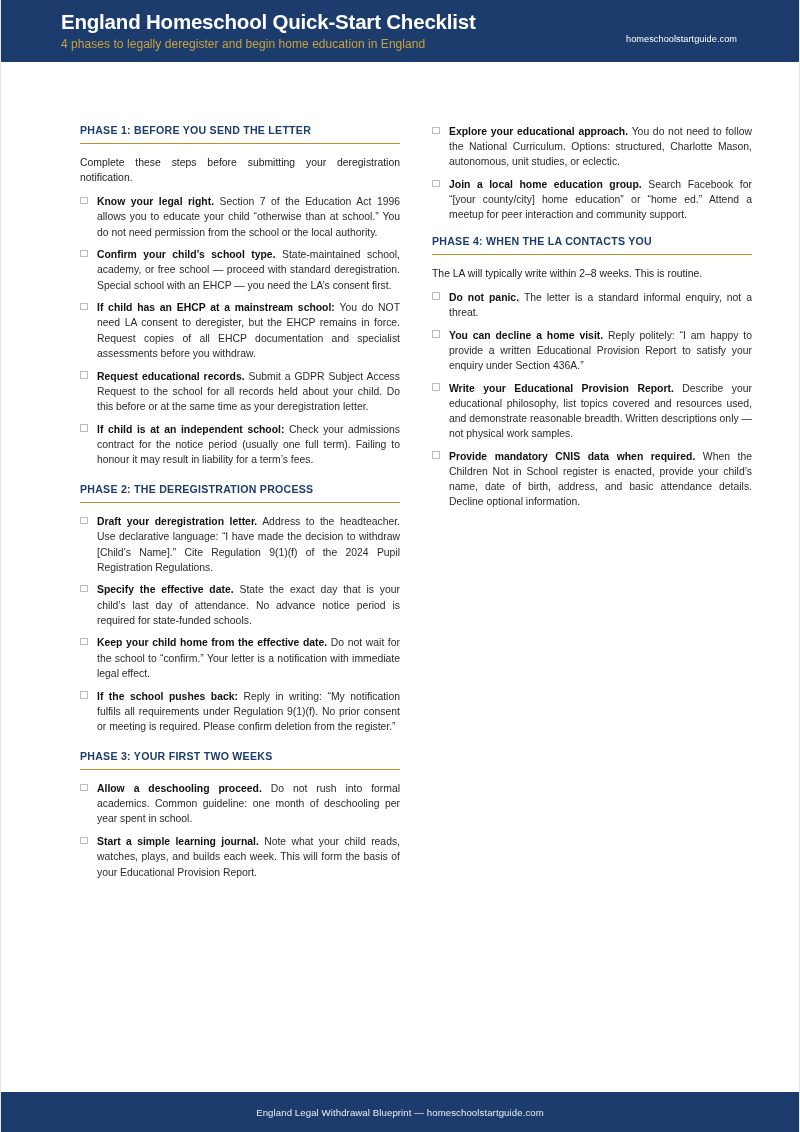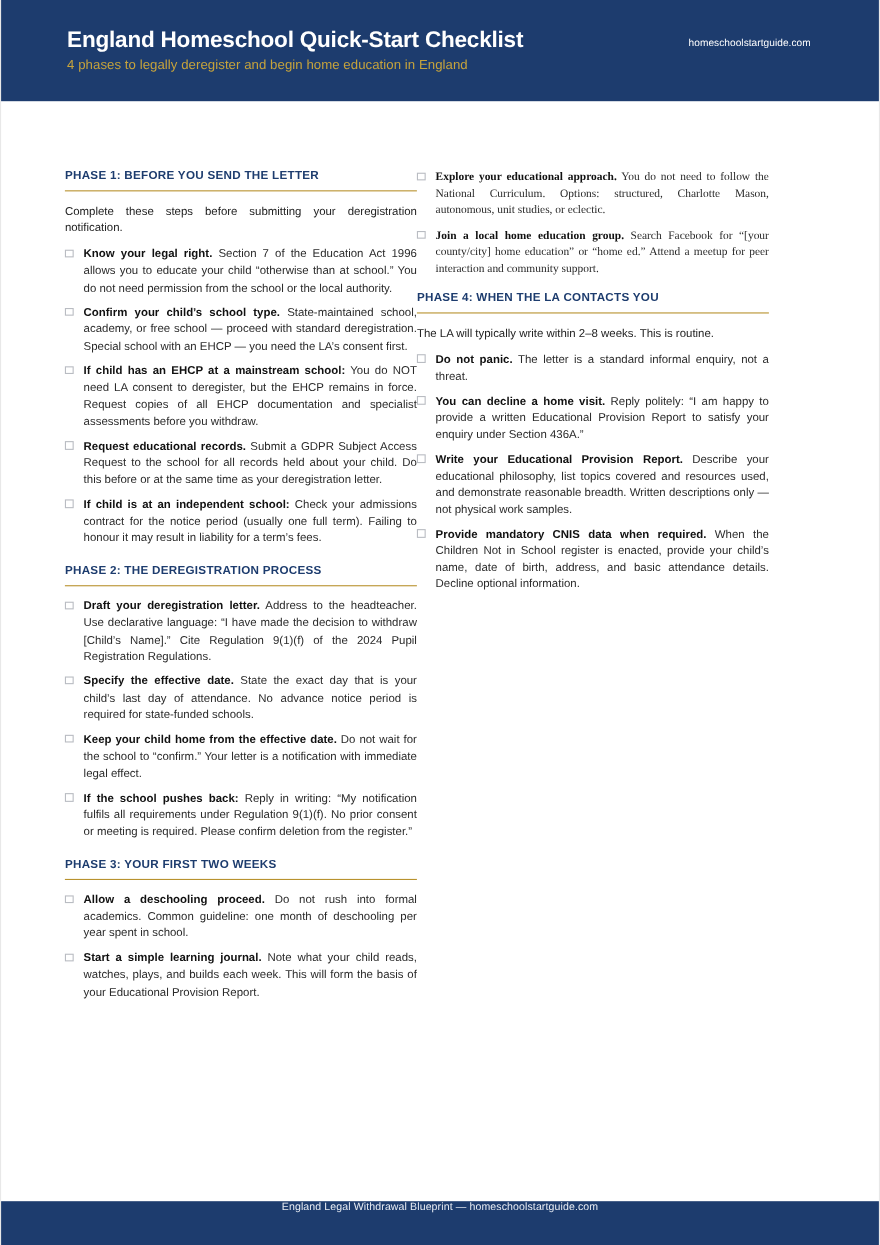--- a/index.html
+++ b/index.html
@@ -24,21 +24,21 @@
     border-left: 1px solid #e8e8e8;
     border-right: 1px solid #e8e8e8;
     position: relative;
     background: #ffffff;
   }
 
   
   .header {
     background: #1d3c6e;
     height: 62px;
-    padding: 15px 60px;
+    padding: 0 60px;
     display: flex;
     align-items: center;
     position: relative;
   }
   .header-left {
     display: flex;
     flex-direction: column;
     justify-content: center;
   }
   .header-title {
@@ -61,20 +61,22 @@
     top: 34px;
     color: #ffffff;
     font-size: 9.2px;
     letter-spacing: 0.05px;
   }
 
   
   .content {
     padding: 62px 60px 0 58px;
     display: flex;
+    gap: 32px;
+    margin-left: 21px;
   }
   .col {
     width: 320px;
     flex: 0 0 320px;
   }
 
   
   .phase-head {
     color: #1d3c6e;
     font-size: 10.6px;
@@ -87,21 +89,20 @@
     border: 0;
     border-top: 1.6px solid #b8922e;
     margin: 0 0 11px 0;
     width: 100%;
   }
   .phase-block {
     margin-bottom: 16px;
   }
   .phase-block.tight {
     margin-bottom: 12px;
-    font-family: Liberation Serif, serif;
   }
 
   .intro {
     font-size: 10.4px;
     line-height: 1.45;
     text-align: justify;
     color: #222222;
     margin: 0 0 9px 0;
   }
 
@@ -144,20 +145,21 @@
 
   
   .footer {
     position: absolute;
     left: 0;
     right: 0;
     bottom: 0;
     height: 40px;
     background: #1d3c6e;
     display: flex;
+    align-items: center;
     justify-content: center;
     color: #e9edf4;
     font-size: 9.6px;
     letter-spacing: 0.1px;
   }
 </style>
 </head>
 <body>
 
 <div class="page">

